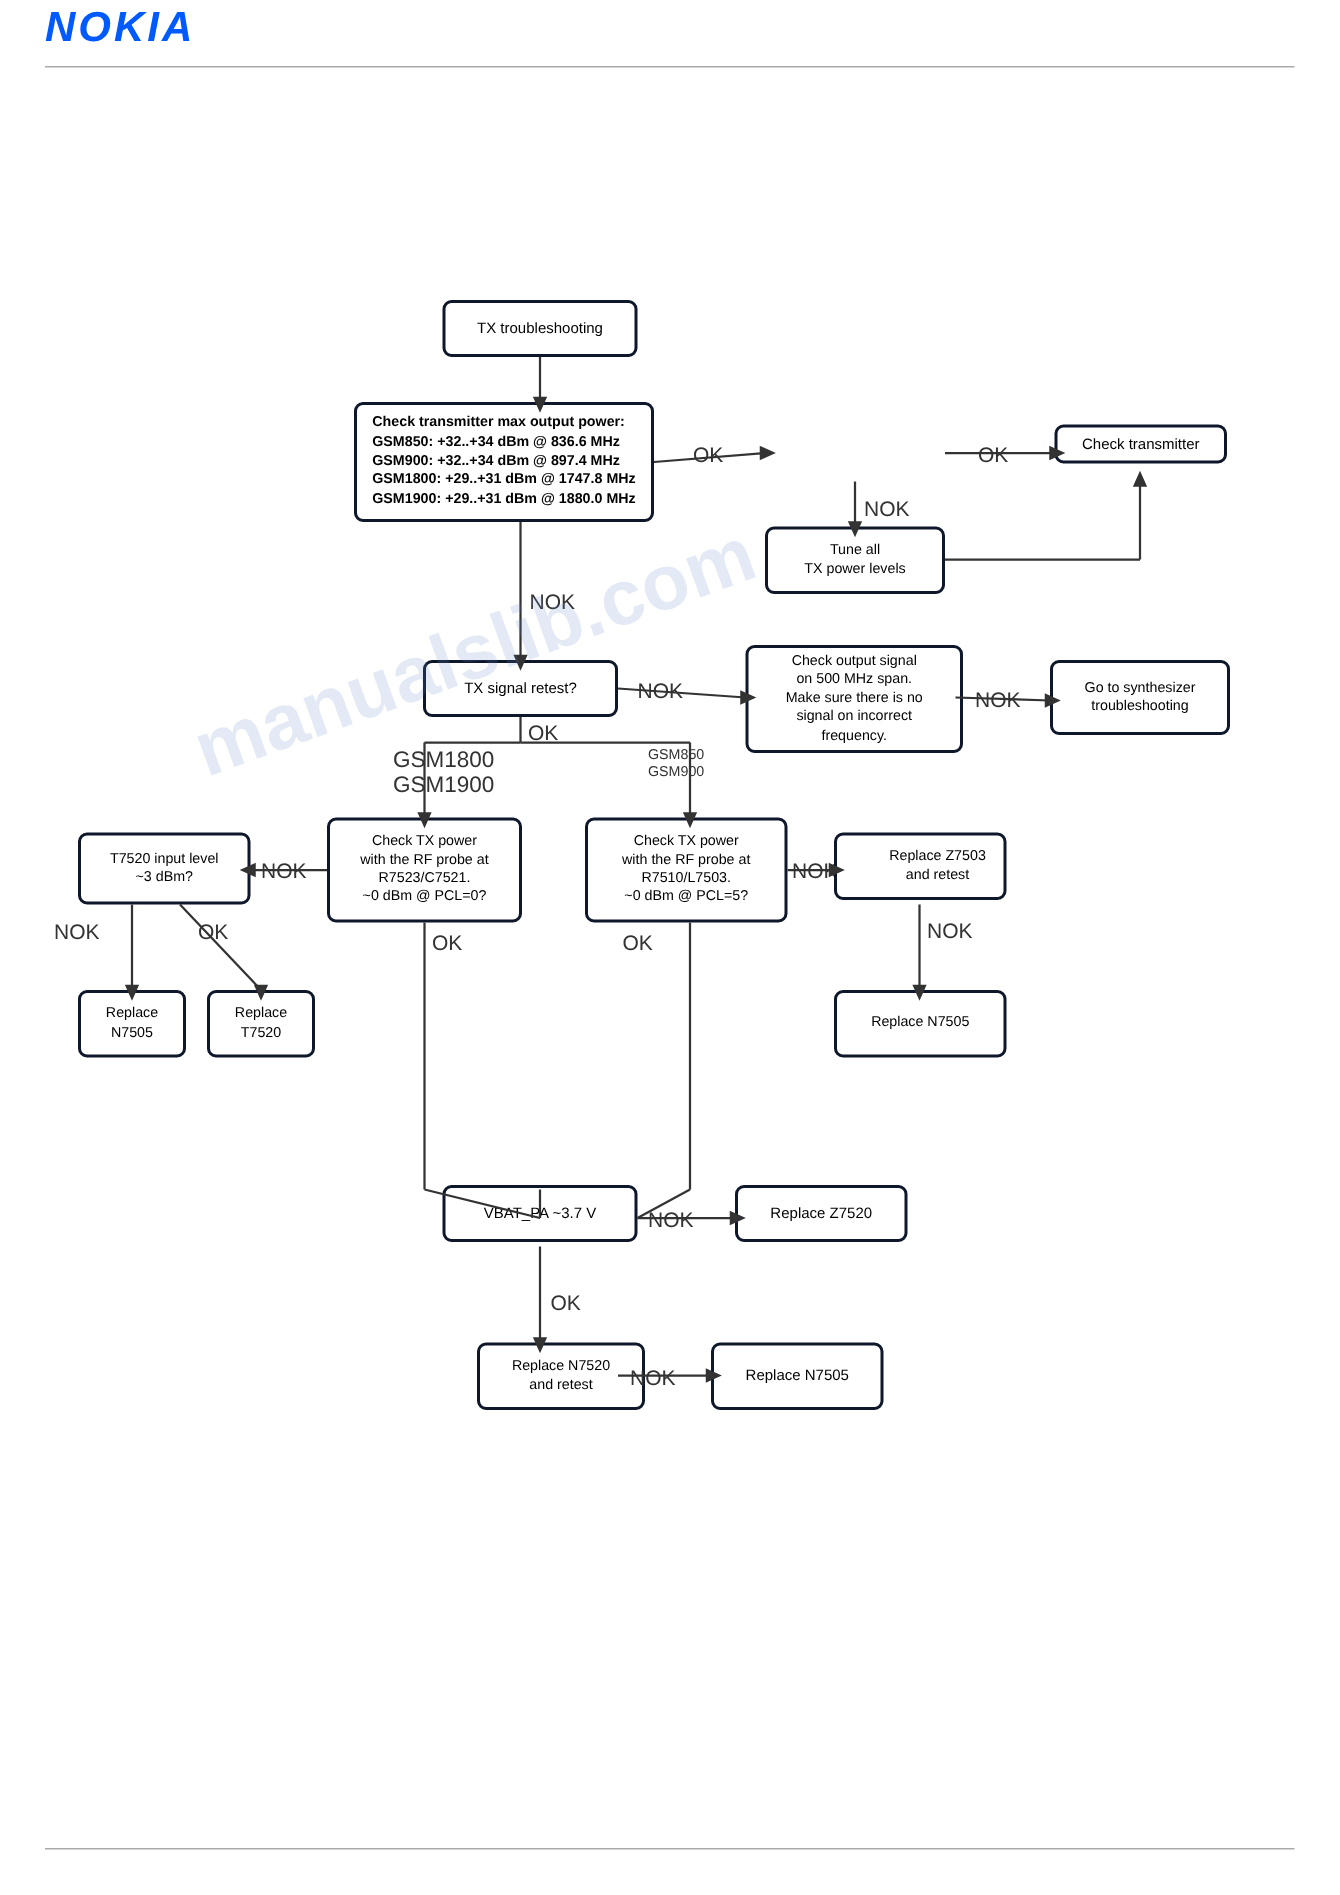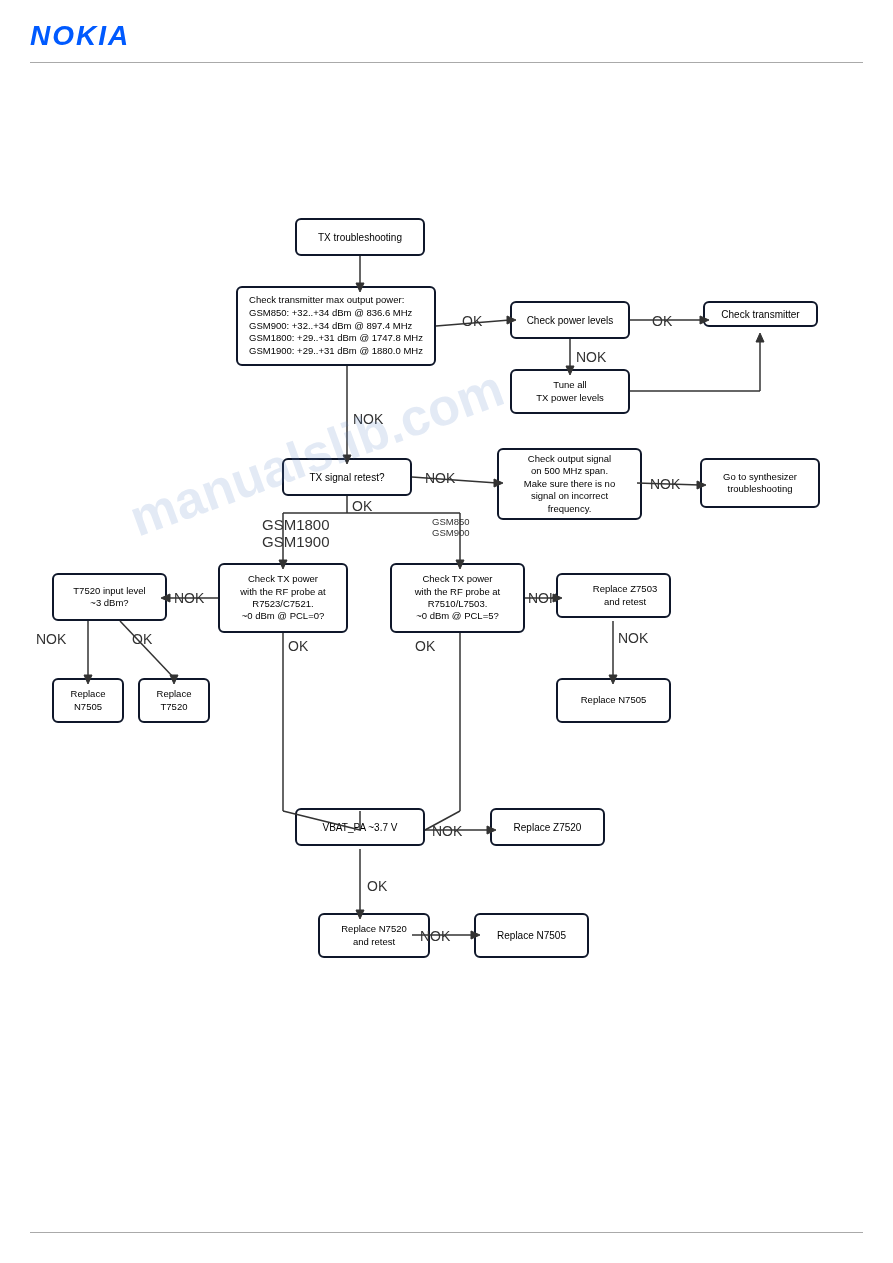--- a/index.html
+++ b/index.html
@@ -5,21 +5,21 @@
     * { box-sizing: border-box; margin: 0; padding: 0; }
     body {
       font-family: Arial, sans-serif;
       background: #fff;
       width: 893px;
       min-height: 1263px;
       position: relative;
       overflow-x: hidden;
     }
     .header {
-      padding: 20px 30px 10px 30px;
+      padding: 2px 30px 10px 30px;
     }
     .nokia-logo {
       font-size: 28px;
       font-weight: 900;
       color: #005AFF;
       letter-spacing: 2px;
       font-style: italic;
     }
     .top-rule {
       border: none;
@@ -177,28 +177,25 @@
     <line x1="412" y1="862" x2="474" y2="862"></line>
     <polygon points="471,858 480,862 471,866"></polygon>
 
   </svg>
 
   <div class="box rounded" style="left:295px;top:145px;width:130px;height:38px;">
     <span>TX troubleshooting</span>
   </div>
 
   <div class="box rounded" style="left:236px;top:213px;width:200px;height:80px;text-align:left;padding:5px 8px;">
-    <span style="font-size:9.5px;line-height:1.35;">Check transmitter max output power:<br>GSM850: +32..+34 dBm @ 836.6 MHz<br>GSM900: +32..+34 dBm @ 897.4 MHz<br>GSM1800: +29..+31 dBm @ 1747.8 MHz<br>GSM1900: +29..+31 dBm @ 1880.0 MHz</span>
+    <span style="font-size:9.5px;line-height:1.35;font-weight:bold;">Check transmitter max output power:<br>GSM850: +32..+34 dBm @ 836.6 MHz<br>GSM900: +32..+34 dBm @ 897.4 MHz<br>GSM1800: +29..+31 dBm @ 1747.8 MHz<br>GSM1900: +29..+31 dBm @ 1880.0 MHz</span>
   </div>
 
   <div class="label" style="left:462px;top:240px;">OK</div>
 
-  <div class="box rounded" style="left:510px;top:228px;width:120px;height:38px;">
-    <span>Check power levels</span>
-  </div>
 
   <div class="label" style="left:652px;top:240px;">OK</div>
 
   <div class="box rounded" style="left:703px;top:228px;width:115px;height:26px;">
     <span>Check transmitter</span>
   </div>
 
   <div class="label" style="left:576px;top:276px;">NOK</div>
 
   <div class="box rounded" style="left:510px;top:296px;width:120px;height:45px;">

